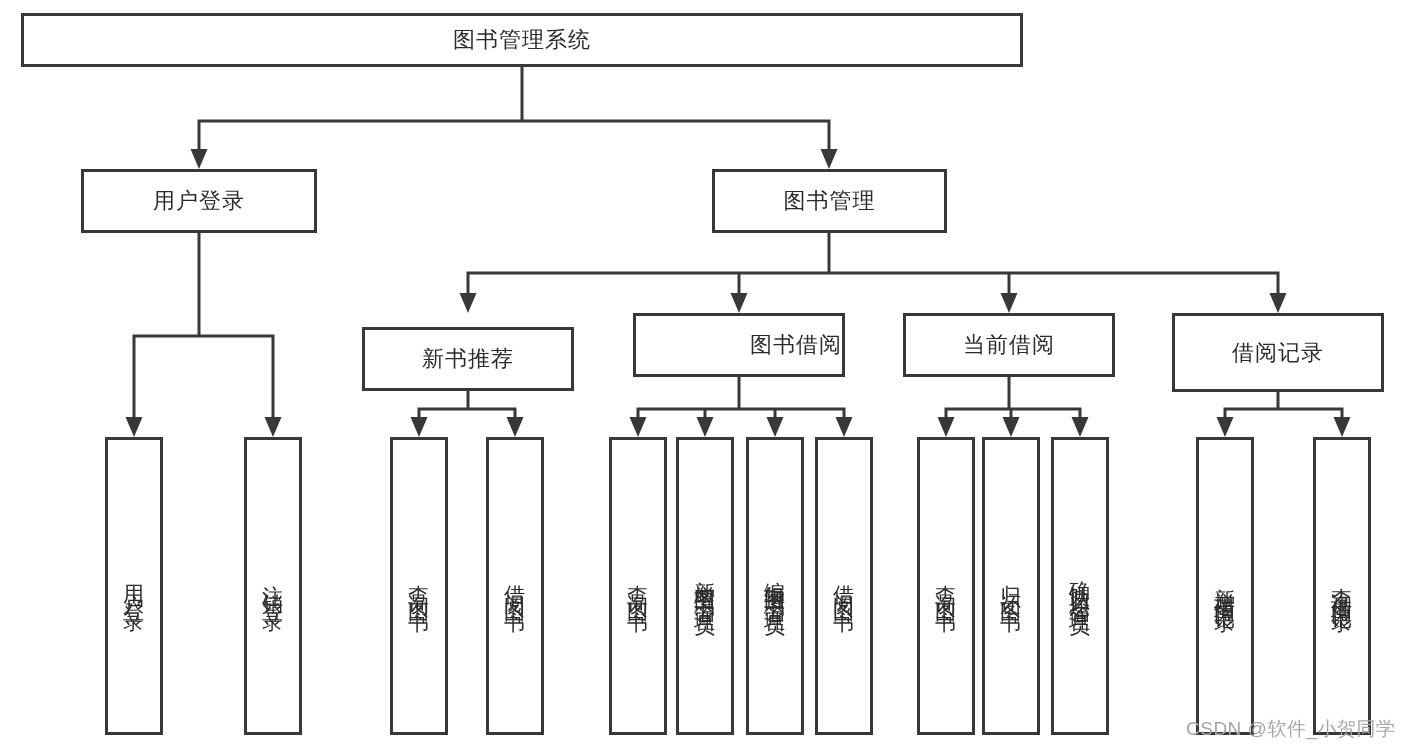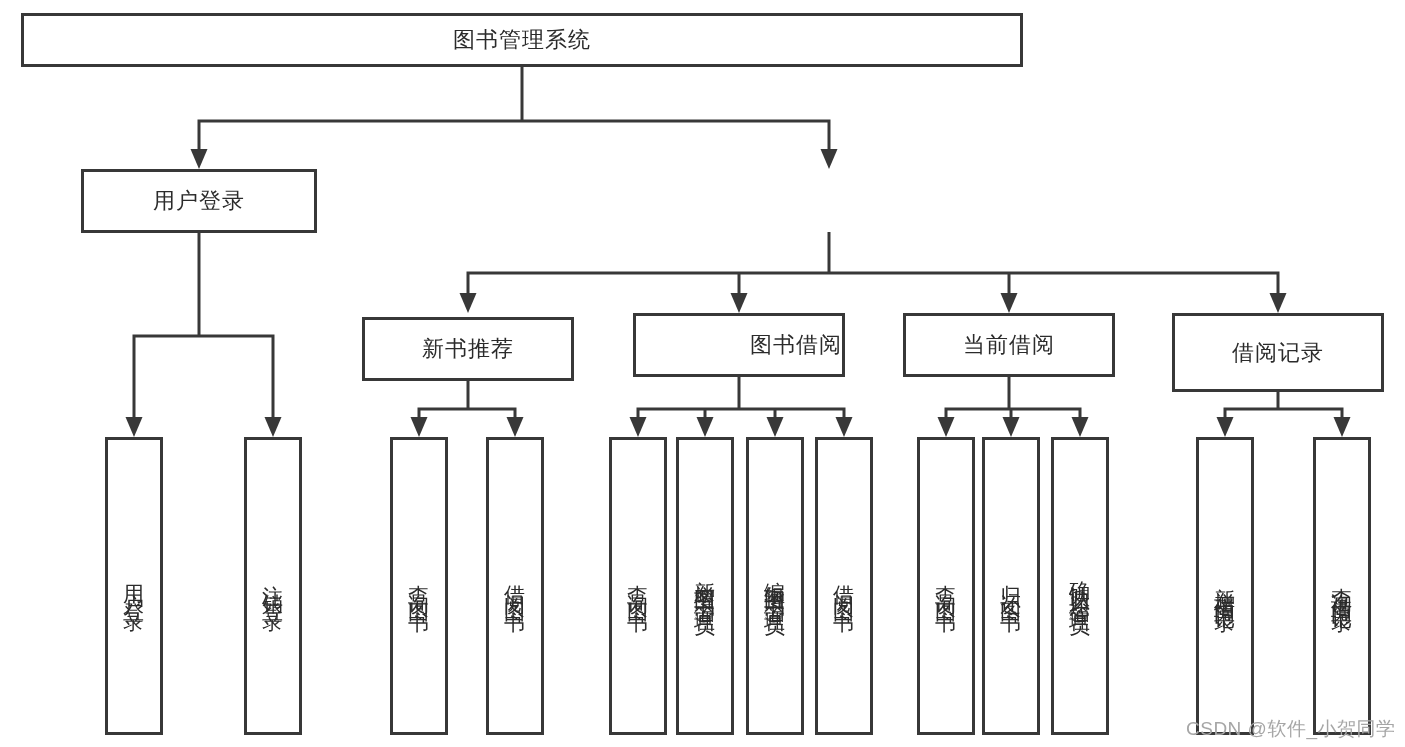--- a/index.html
+++ b/index.html
@@ -25,21 +25,21 @@
     display: flex;
     align-items: center;
     justify-content: center;
     z-index: 2;
     color: #2b2b2b;
   }
   .hbox { font-size: 22px; letter-spacing: 1px; }
   .root-box     { left: 21px;   top: 13px;  width: 1002px; height: 54px; }
   .b-userlogin  { left: 81px;   top: 169px; width: 236px;  height: 64px; }
   .b-bookmgmt   { left: 712px;  top: 169px; width: 235px;  height: 64px; }
-  .m-newbook    { left: 362px;  top: 317px; width: 212px;  height: 64px; }
+  .m-newbook    { left: 362px;  top: 327px; width: 212px;  height: 64px; }
   .m-borrow     { left: 633px;  top: 313px; width: 212px;  height: 64px; justify-content: flex-end; }
   .m-current    { left: 903px;  top: 313px; width: 212px;  height: 64px; }
   .m-records    { left: 1172px; top: 313px; width: 212px;  height: 79px; }
   .vbox {
     top: 437px;
     width: 58px;
     height: 298px;
     font-size: 21px;
   }
   .vbox .vtext {
@@ -132,20 +132,23 @@
     </g>
   </svg>
 
   <div class="box hbox root-box">
     <span>图书管理系统</span>
   </div>
 
   <div class="box hbox b-userlogin">
     <span>用户登录</span>
   </div>
+  <div class="box hbox b-bookmgmt">
+    <span>图书管理</span>
+  </div>
 
   <div class="box hbox m-newbook">
     <span>新书推荐</span>
   </div>
   <div class="box hbox m-borrow">
     <span>图书借阅</span>
   </div>
   <div class="box hbox m-current">
     <span>当前借阅</span>
   </div>

